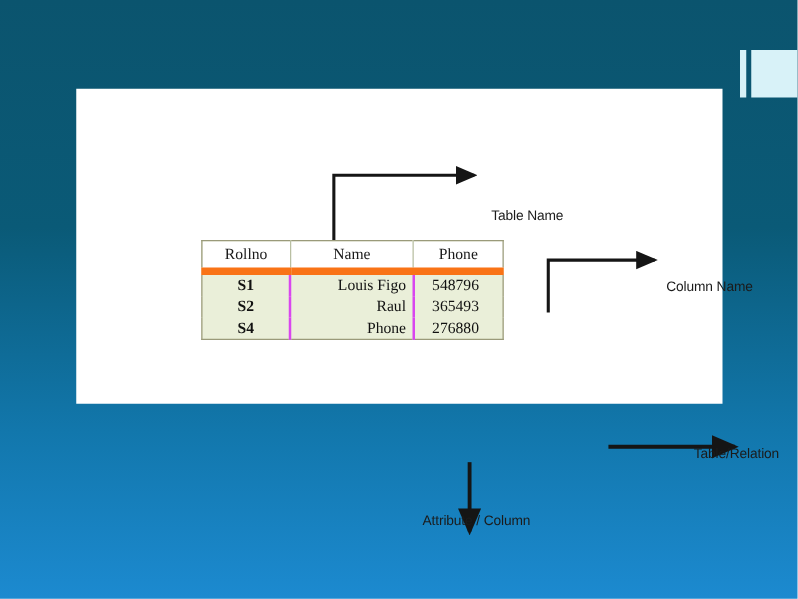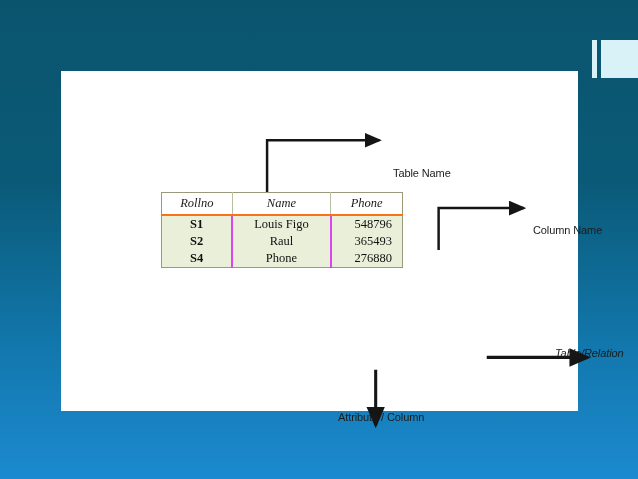--- a/index.html
+++ b/index.html
@@ -35,73 +35,72 @@
     width: 37px;
     height: 38px;
     background: #d8f2f8;
   }
   
   #panel {
     position: absolute;
     left: 61px;
     top: 71px;
     width: 517px;
-    height: 340px;
+    height: 252px;
     background: #ffffff;
   }
   
   #data-table {
     position: absolute;
     left: 100px;
     top: 121px;
     width: 242px;
     border-collapse: collapse;
     border: 1px solid #9a9a7a;
     font-family: "Liberation Serif", serif;
     background: #eaefd9;
   }
   #data-table thead th {
     background: #ffffff;
     border-right: 1px solid #b9bfa2;
-    border-bottom: 2px solid #f97316;
+    border-bottom: 6px solid #f97316;
     font-weight: normal;
     font-size: 12.5px;
     color: #1a1a1a;
     padding: 3px 4px;
     text-align: center;
-    font-style: italic;
   }
   #data-table thead th:last-child { border-right: none; }
   #data-table tbody td {
     border-right: 2px solid #d946ef;
     font-size: 12.5px;
     color: #111111;
     padding: 1px 5px;
     line-height: 15px;
   }
   #data-table tbody td:last-child { border-right: none; }
   .col-roll  { width: 70px;  text-align: center; font-weight: bold; }
-  .col-name  { width: 108px; text-align: center; }
-  .col-phone { width: 62px;  text-align: right; padding-right: 10px !important; }
+  .col-name  { width: 108px; text-align: right; }
+  .col-phone { width: 62px;  text-align: center; padding-right: 10px !important; }
   .th-roll  { width: 70px; }
   .th-name  { width: 108px; }
   .th-phone { width: 62px; }
 
   
   .anno {
     position: absolute;
     font-family: "Liberation Sans", sans-serif;
     font-size: 11px;
     color: #1b1b1b;
     white-space: nowrap;
     letter-spacing: -0.1px;
   }
   #label-table-name   { left: 332px; top: 96px; }
   #label-column-name  { left: 444px; top: 153px; margin-left: 28px; }
-  #label-table-rel    { left: 494px; top: 276px; font-style: italic; }
+  #label-table-rel    { left: 494px; top: 286px; }
   #label-attr-col     { left: 277px; top: 340px; }
   #label-students     { left: 203px; top: 150px; font-size: 11px; }
 
   
   #arrows {
     position: absolute;
     left: 0;
     top: 0;
     width: 638px;
     height: 479px;

